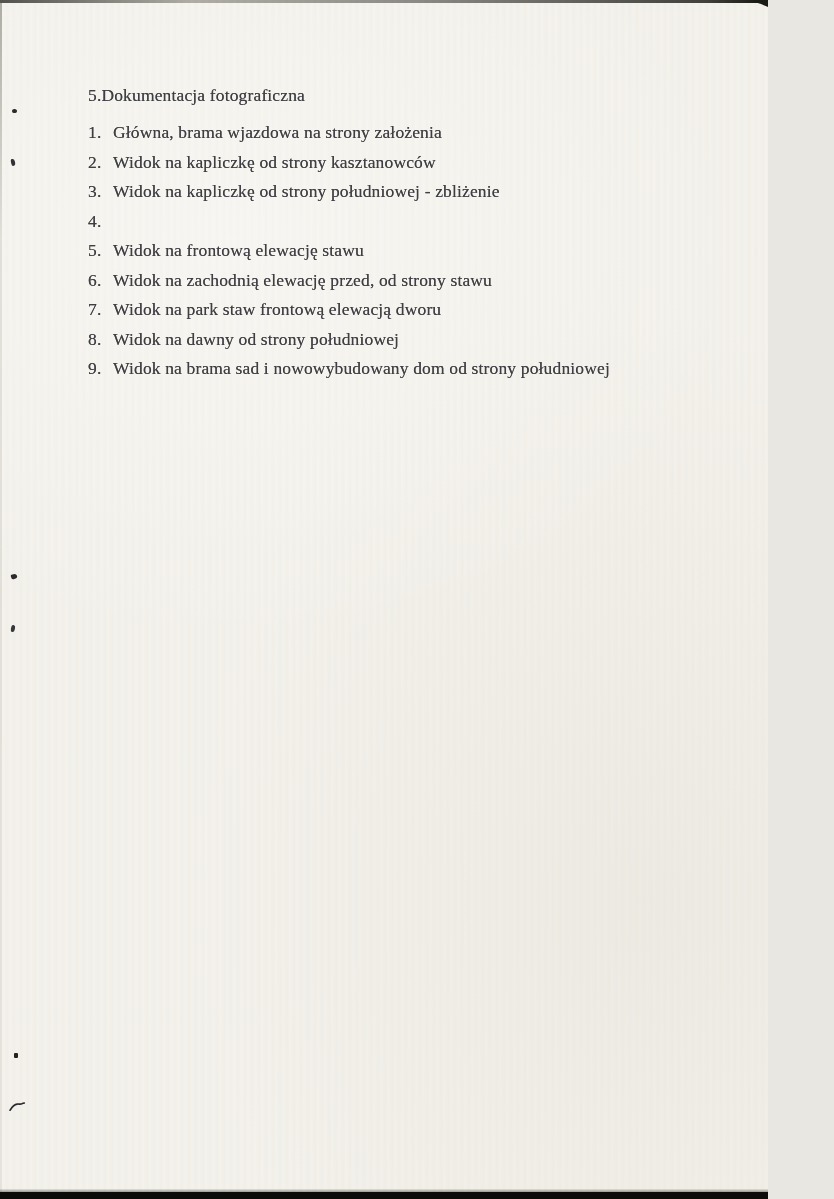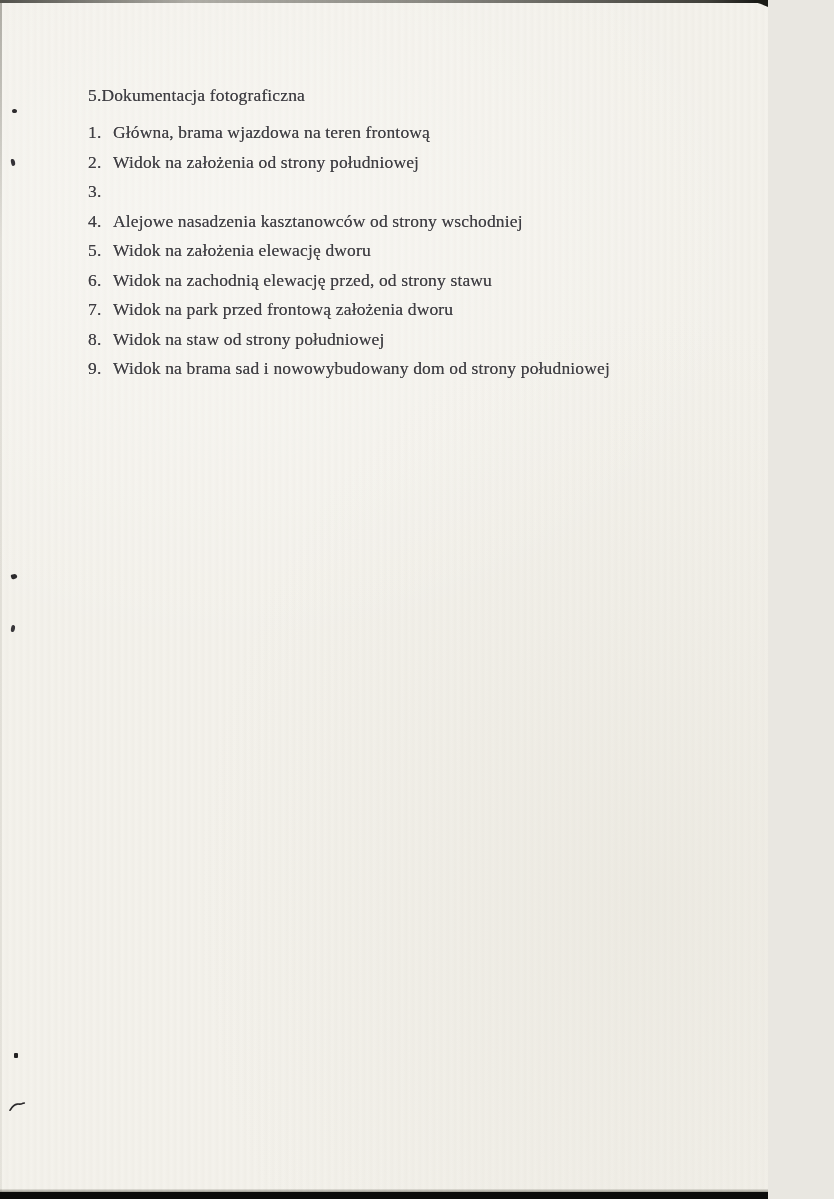--- a/index.html
+++ b/index.html
@@ -93,48 +93,48 @@
 
   <div class="edge-top"></div>
   <div class="edge-top-right-blob"></div>
   <div class="edge-left"></div>
 
   <h1 class="title">5.Dokumentacja fotograficzna</h1>
 
   <ol class="photo-list">
     <li class="row">
       <span class="num">1.</span>
-      <span class="txt">Główna, brama wjazdowa na teren frontową</span>
+      <span class="txt">Główna, brama wjazdowa na strony założenia</span>
     </li>
     <li class="row">
       <span class="num">2.</span>
-      <span class="txt">Widok na założenia od strony południowej</span>
+      <span class="txt">Widok na kapliczkę od strony kasztanowców</span>
     </li>
     <li class="row">
       <span class="num">3.</span>
+      <span class="txt">Widok na kapliczkę od strony południowej - zbliżenie</span>
     </li>
     <li class="row">
       <span class="num">4.</span>
-      <span class="txt">Alejowe nasadzenia kasztanowców od strony wschodniej</span>
     </li>
     <li class="row">
       <span class="num">5.</span>
-      <span class="txt">Widok na założenia elewację dworu</span>
+      <span class="txt">Widok na frontową elewację stawu</span>
     </li>
     <li class="row">
       <span class="num">6.</span>
       <span class="txt">Widok na zachodnią elewację przed, od strony stawu</span>
     </li>
     <li class="row">
       <span class="num">7.</span>
-      <span class="txt">Widok na park przed frontową założenia dworu</span>
+      <span class="txt">Widok na park staw frontową elewacją dworu</span>
     </li>
     <li class="row">
       <span class="num">8.</span>
-      <span class="txt">Widok na staw od strony południowej</span>
+      <span class="txt">Widok na dawny od strony południowej</span>
     </li>
     <li class="row">
       <span class="num">9.</span>
       <span class="txt">Widok na brama sad i nowowybudowany dom od strony południowej</span>
     </li>
   </ol>
 
   <div class="speck speck-dot-1"></div>
   <div class="speck speck-comma-2"></div>
   <div class="speck speck-blob-3"></div>

